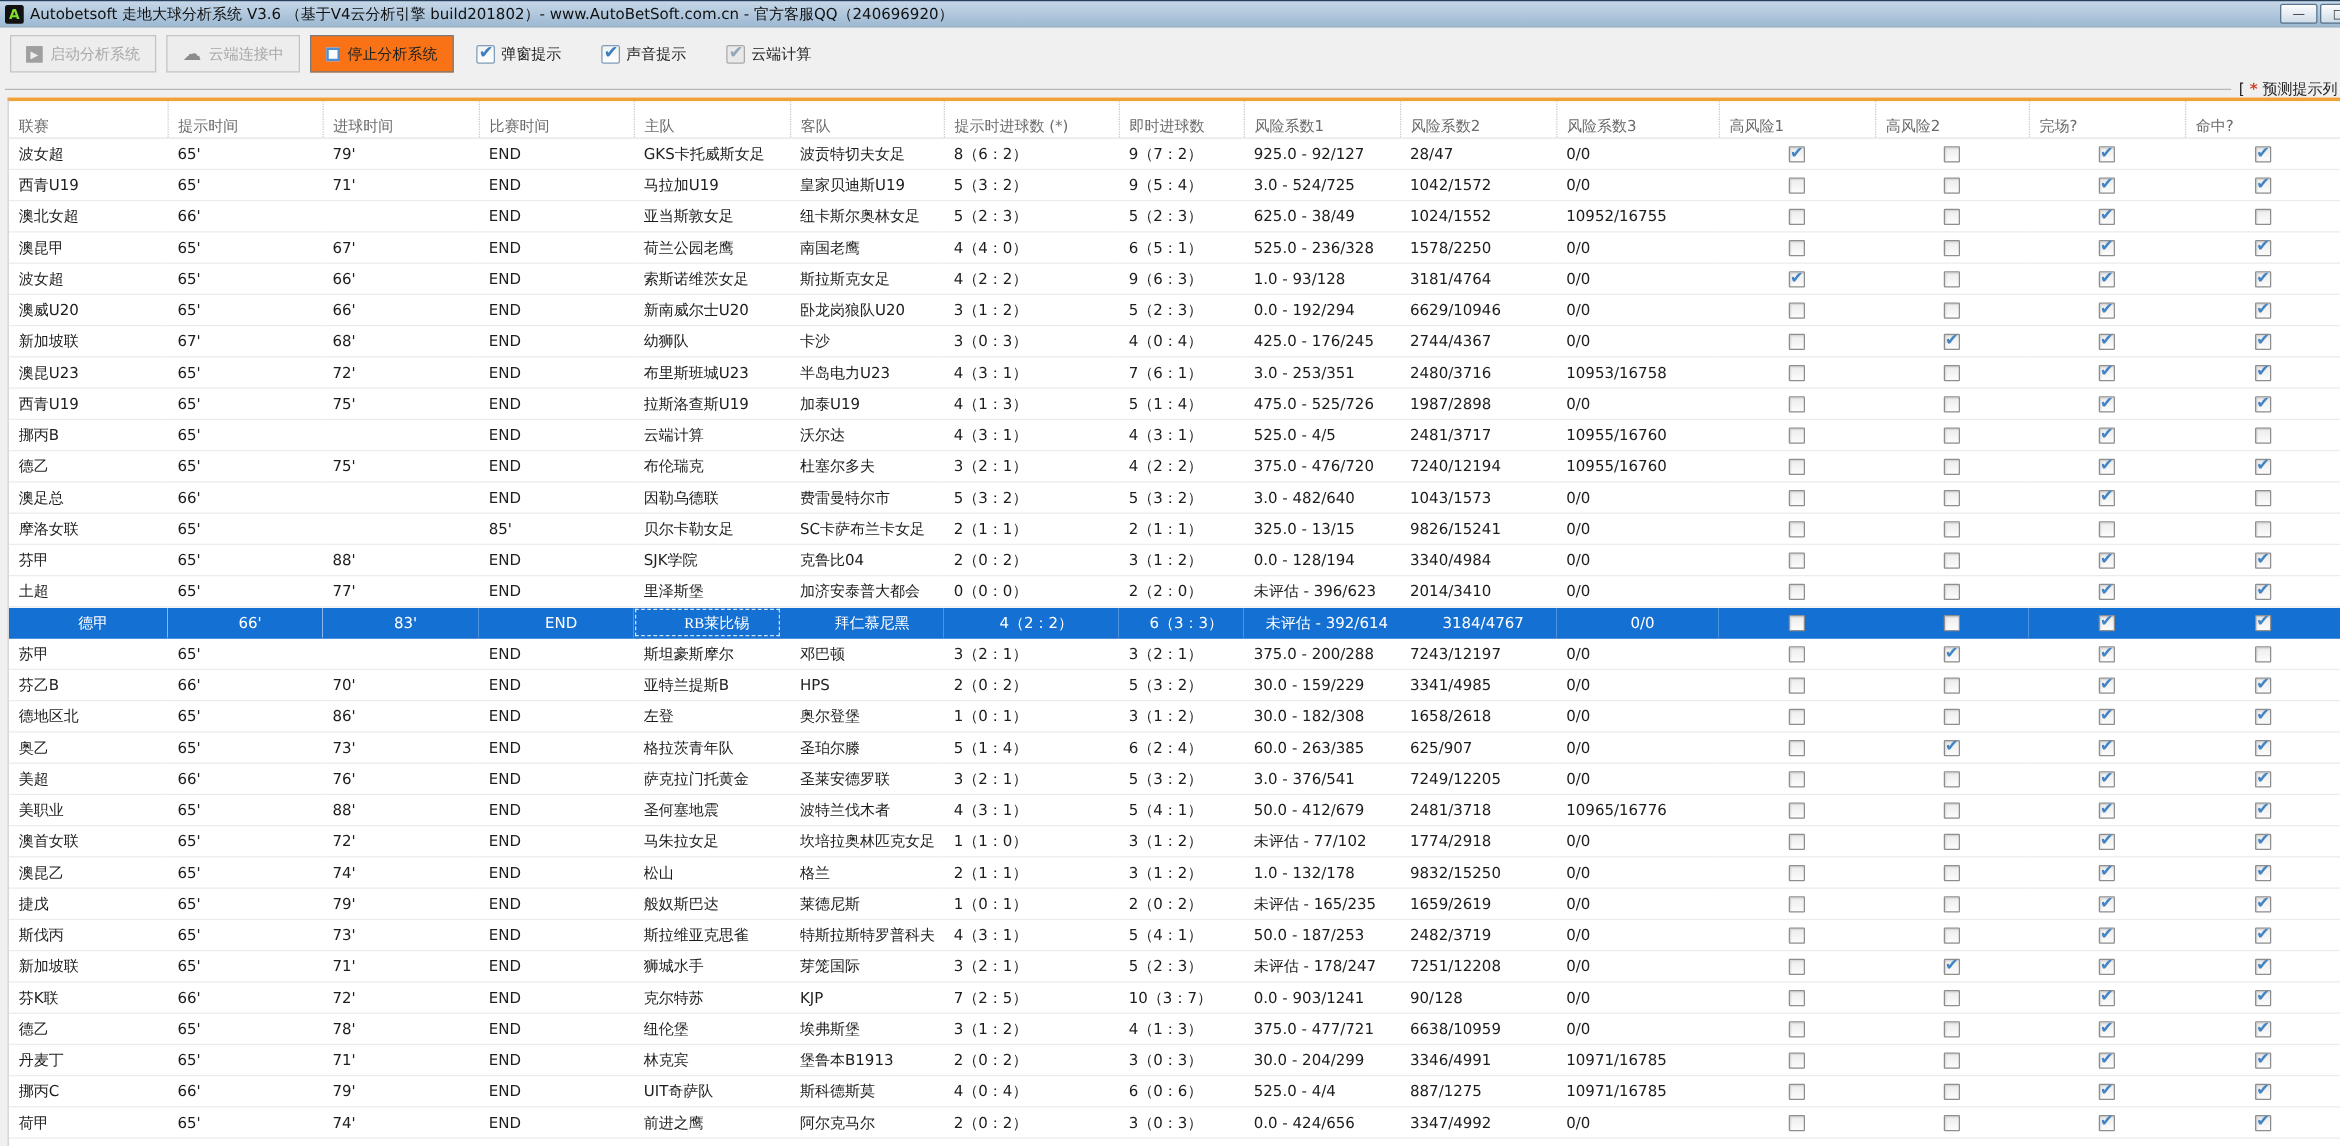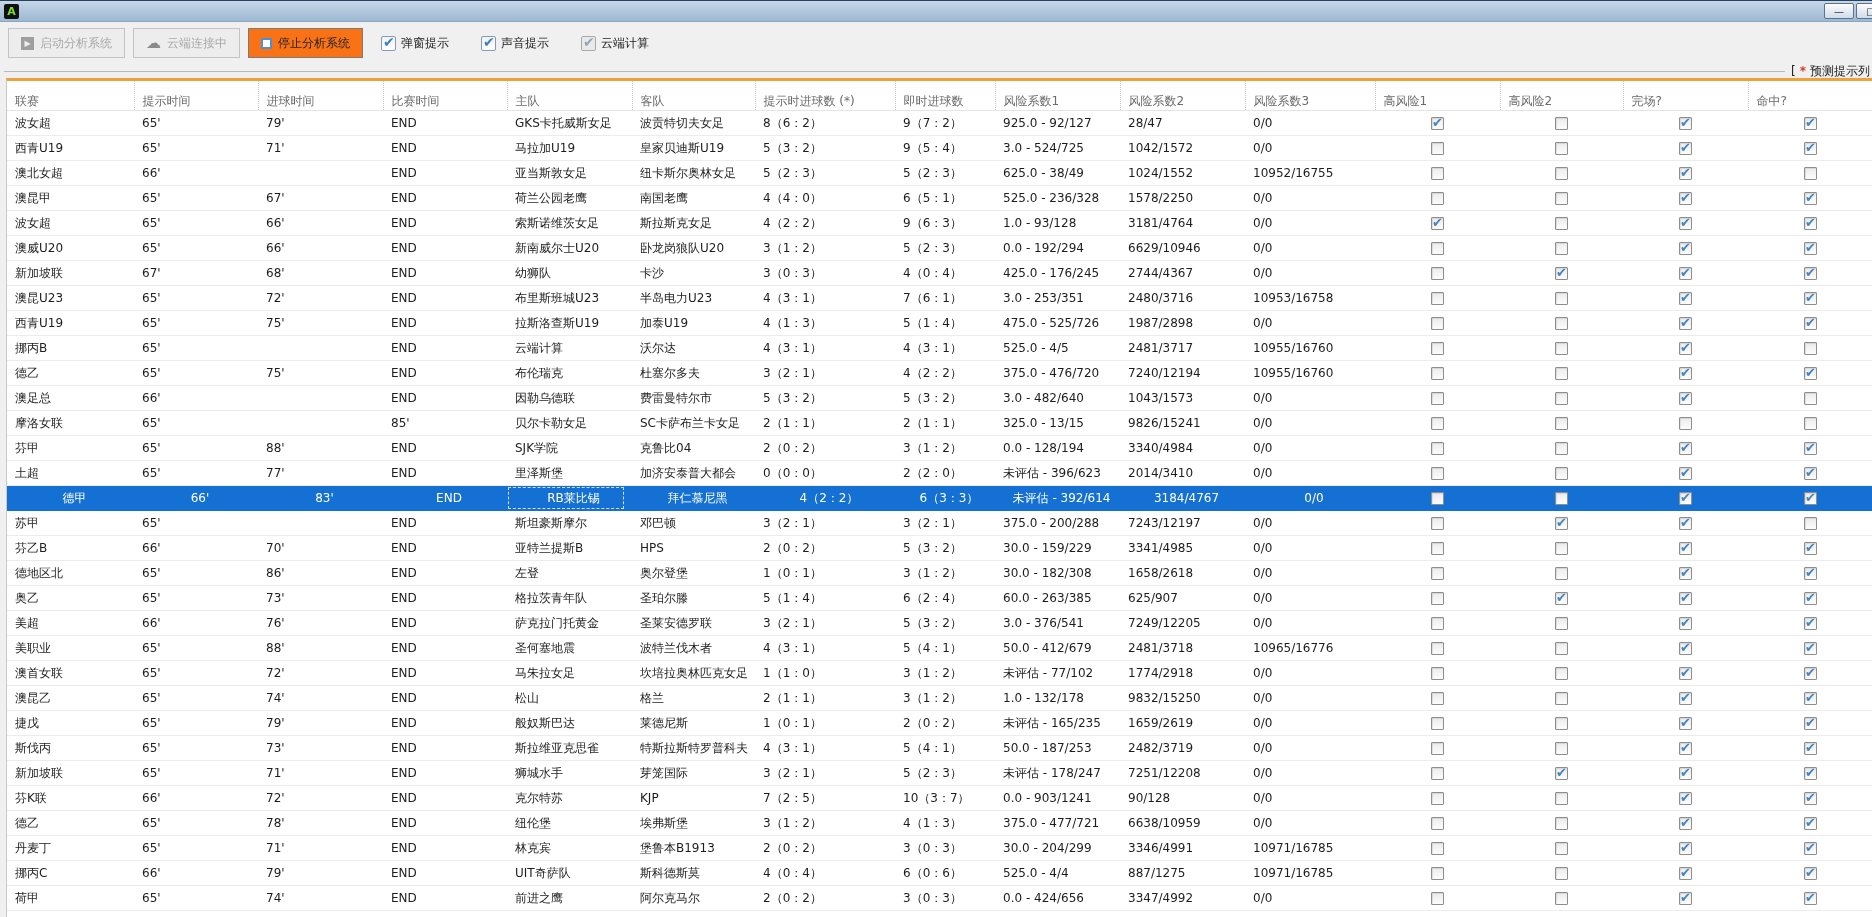--- a/index.html
+++ b/index.html
@@ -55,29 +55,30 @@
   th:first-child { border-left:none; }
   td { height:25px; font-size:12px; color:#1d1d1d; padding:0 0 0 8px; white-space:nowrap;
        overflow:hidden; border-bottom:1px solid #ececec; }
   td.cb-cell { text-align:center; padding:0; }
   .cb { display:inline-block; width:13px; height:13px; border:1px solid #8e8e8e; border-radius:1px;
         background:linear-gradient(#ececec,#fcfcfc); position:relative; vertical-align:middle;
         box-shadow:inset 1px 1px 1px rgba(0,0,0,0.10); }
   .cb.on::after { content:"✔"; position:absolute; left:0px; top:-3px; font-size:13px;
                   font-weight:bold; color:#4284c4; }
   tr.sel td { background:#1470d2; color:#ffffff; border-bottom-color:#1470d2;text-align:center; }
-  tr.sel td.c-home { position:relative; }
+  tr.sel td.c-home { position:relative;font-family:Liberation Serif, serif; }
   tr.sel td.c-home::after { content:""; position:absolute; left:1px; top:1px; right:8px; bottom:1px;
                             border:1px dashed #cfe0f2; pointer-events:none; }
 </style>
 </head>
 <body>
 
 <div class="titlebar">
   <div class="app-logo">A</div>
+  <div class="title-text">Autobetsoft 走地大球分析系统 V3.6 （基于V4云分析引擎 build201802）- www.AutoBetSoft.com.cn - 官方客服QQ（240696920）</div>
   <div class="win-controls">
     <div class="win-btn">—</div>
     <div class="win-btn">□</div>
   </div>
 </div>
 
 <div class="toolbar">
   <div class="tb-btn disabled">
     <span class="icon-play">▶</span>
     <span>启动分析系统</span>

